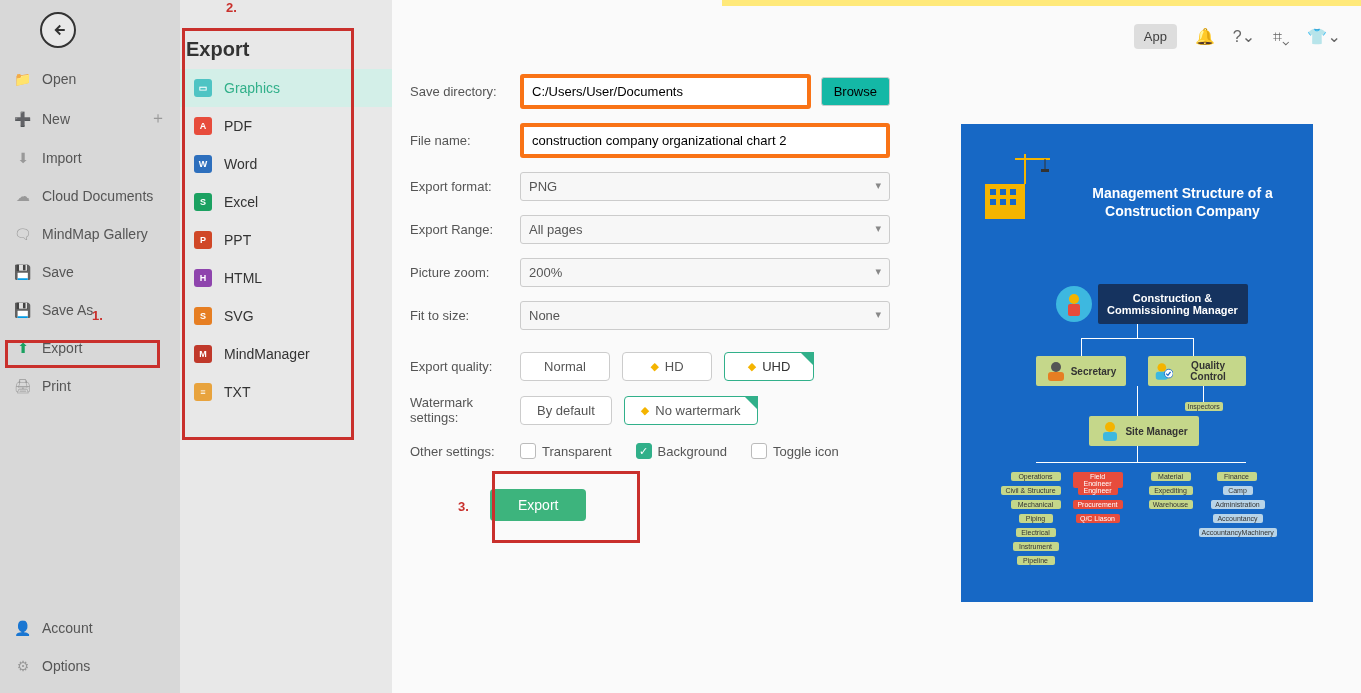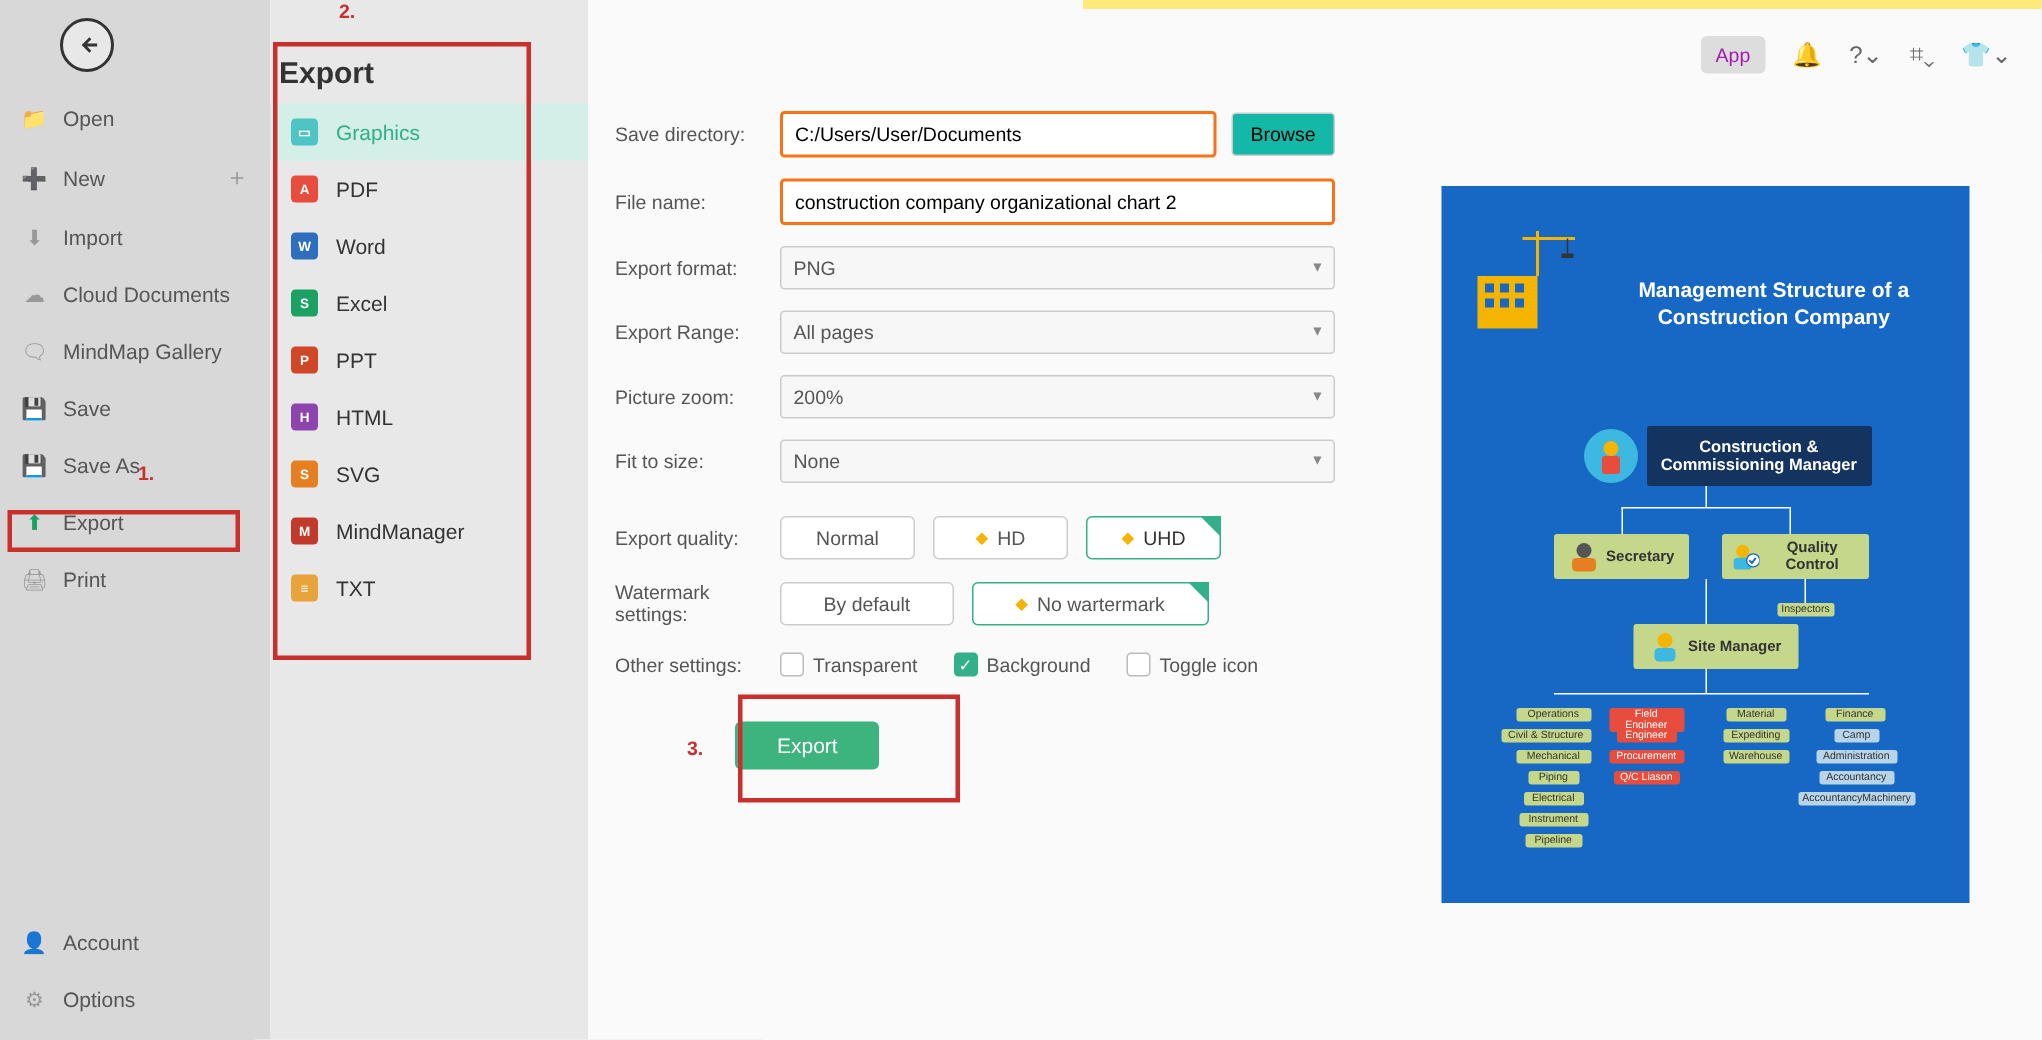--- a/index.html
+++ b/index.html
@@ -29,38 +29,38 @@
 
 .export-panel { width: 212px; background: #e8e8e8; position: relative; padding-top: 10px; }
 .export-title { font-size: 20px; font-weight: 600; color:#333; padding: 28px 0 8px 6px; }
 .annot-2 { position:absolute; left: 46px; top: 0px; color:#c9302c; font-size:13px; font-weight:bold; }
 .red-box-panel { position:absolute; left: 2px; top: 28px; width: 172px; height: 412px; border: 3px solid #c9302c; pointer-events:none; }
 .export-option { display:flex; align-items:center; gap: 12px; padding: 10px 14px; font-size: 14px; color:#333; cursor:pointer; }
 .export-option.active { background:#d3efe8; color:#31b08a; }
 
 .main { flex:1; background:#fafafa; padding: 14px 18px; display:flex; gap: 40px; position: relative; }
 .topbar { position:absolute; top:24px; right: 20px; display:flex; gap: 18px; align-items:center; }
-.topbar .app-btn { background:#ddd; border-radius:4px; padding: 5px 10px; font-size:13px; color:#a21caf; }
+.topbar .app-btn { background:#ddd; border-radius:4px; padding: 5px 10px; font-size:13px; color:#404040; }
 .topbar .ticon { color:#666; font-size:16px; }
 .yellow-bar { position:absolute; left: 330px; top: 0; width: 732px; height: 6px; background:#ffe97a; }
 
 .form-area { width: 480px; padding-top: 60px; position:relative; }
 .form-row { display:flex; align-items:center; margin-bottom: 14px; font-size:13px; color:#555; }
 .form-row .label { width: 110px; flex-shrink:0; }
-.text-input { flex:1; border:2px solid #f97316; border-radius:3px; padding: 6px 8px; font-size:13px; background:#fff; }
+.text-input { flex:1; border:4px solid #f97316; border-radius:3px; padding: 6px 8px; font-size:13px; background:#fff; }
 .browse-btn { margin-left: 10px; border:1px solid #ccc; border-radius:3px; padding: 6px 12px; font-size:13px; background:#14b8a6; cursor:pointer; }
 .select { flex:1; border:1px solid #ccc; border-radius:3px; padding: 6px 8px; font-size:13px; background:#f7f7f7; position:relative; cursor:pointer; }
 .select::after { content:"▾"; position:absolute; right:8px; color:#888; font-size:11px; }
 .quality-group { display:flex; gap: 12px; }
 .qbtn { border:1px solid #ccc; border-radius:4px; padding: 6px 0; width: 90px; text-align:center; font-size:13px; background:#fff; cursor:pointer; position:relative; display:flex; align-items:center; justify-content:center; gap:6px; }
 .qbtn.selected { border-color:#31b08a; color:#333; }
 .qbtn.selected::after { content:""; position:absolute; right:-1px; top:-1px; width:0; height:0; border-style:solid; border-width:0 14px 14px 0; border-color:transparent #31b08a transparent transparent; }
 .diamond { color:#f4b400; font-size:11px; }
 .wm-group { display:flex; gap: 12px; }
-.wmbtn { border:1px solid #ccc; border-radius:4px; padding: 6px 28px; font-size:13px; background:#fff; cursor:pointer; position:relative; display:flex; align-items:center; gap:6px; }
+.wmbtn { border:1px solid #ccc; border-radius:4px; padding: 6px 16px; font-size:13px; background:#fff; cursor:pointer; position:relative; display:flex; align-items:center; gap:6px; }
 .wmbtn.selected { border-color:#31b08a; }
 .wmbtn.selected::after { content:""; position:absolute; right:-1px; top:-1px; width:0; height:0; border-style:solid; border-width:0 14px 14px 0; border-color:transparent #31b08a transparent transparent; }
 .check-group { display:flex; gap: 24px; align-items:center; font-size:13px; color:#555; }
 .check { display:flex; align-items:center; gap:6px; }
 .checkbox { width:16px; height:16px; border:1px solid #bbb; border-radius:3px; background:#fff; display:inline-flex; align-items:center; justify-content:center; cursor:pointer; }
 .checkbox.checked { background:#31b08a; border-color:#31b08a; color:#fff; font-size:11px; }
 .export-btn-wrap { position:relative; margin-top: 30px; padding-left: 80px; }
 .export-btn { background:#3db47d; color:#fff; border:none; border-radius:4px; padding: 8px 28px; font-size:14px; cursor:pointer; }
 .red-box-export-btn { position:absolute; left: 82px; top: -18px; width: 148px; height: 72px; border:3px solid #c9302c; pointer-events:none; }
 .annot-3 { position:absolute; left: 48px; top: 10px; color:#c9302c; font-size:13px; font-weight:bold; }

